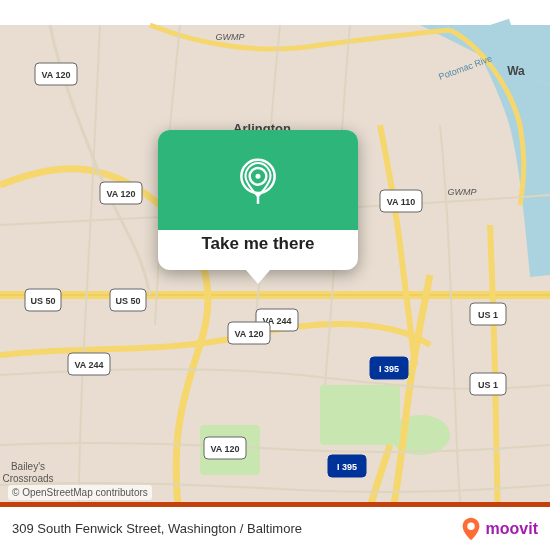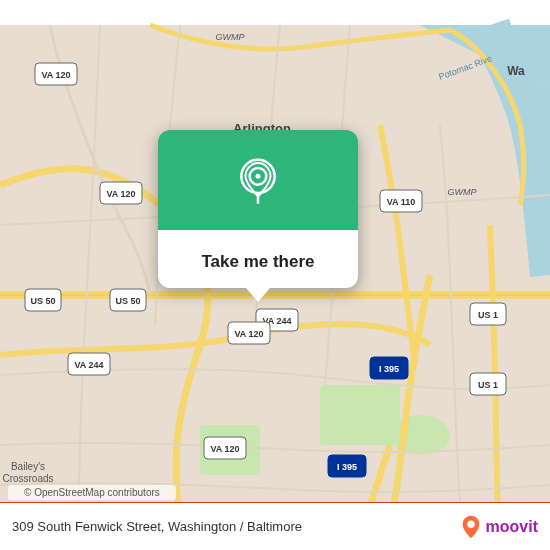--- a/index.html
+++ b/index.html
@@ -51,21 +51,21 @@
       align-items: center;
       padding: 28px 0 22px 0;
     }
 
     #pin-icon {
       width: 50px;
       height: 50px;
     }
 
     #popup-label {
-      padding: 22px 10px 16px 10px;
+      padding: 4px 10px 16px 10px;
       font-size: 17px;
       font-weight: 600;
       color: #222;
       text-align: center;
       cursor: pointer;
     }
 
     
     #popup-card::after {
       content: '';
@@ -83,21 +83,21 @@
       position: absolute;
       bottom: 0;
       left: 0;
       right: 0;
       height: 48px;
       background: white;
       display: flex;
       align-items: center;
       padding: 0 12px;
       justify-content: space-between;
-      border-top: 1px solid #c2410c;
+      border-top: 5px solid #c2410c;
       z-index: 20;
     }
 
     #address-text {
       font-size: 13px;
       color: #333;
     }
 
     #moovit-logo {
       display: flex;
@@ -116,21 +116,21 @@
       height: 26px;
     }
 
     #osm-credit {
       position: absolute;
       bottom: 50px;
       left: 8px;
       font-size: 10px;
       color: #555;
       background: rgba(255,255,255,0.7);
-      padding: 2px 16px;
+      padding: 2px 4px;
       border-radius: 3px;
       z-index: 15;
     }
   </style>
 </head>
 <body>
 
 <div id="map-container">
 
   <svg id="map-svg" viewBox="0 0 550 500" xmlns="http://www.w3.org/2000/svg">

